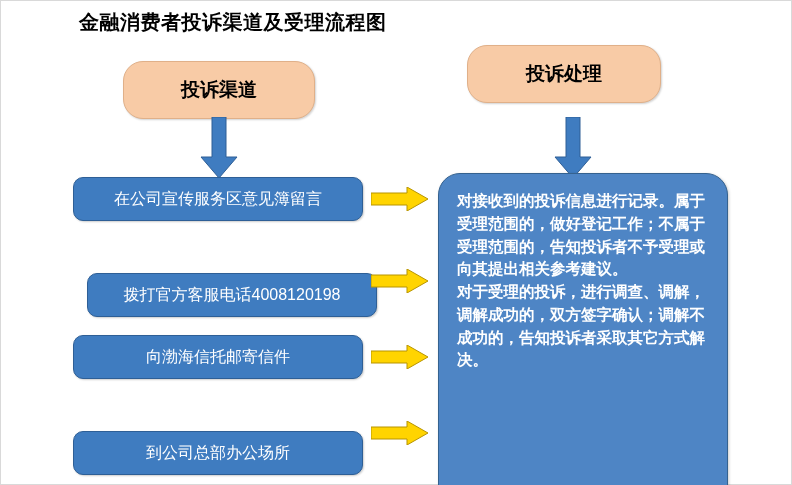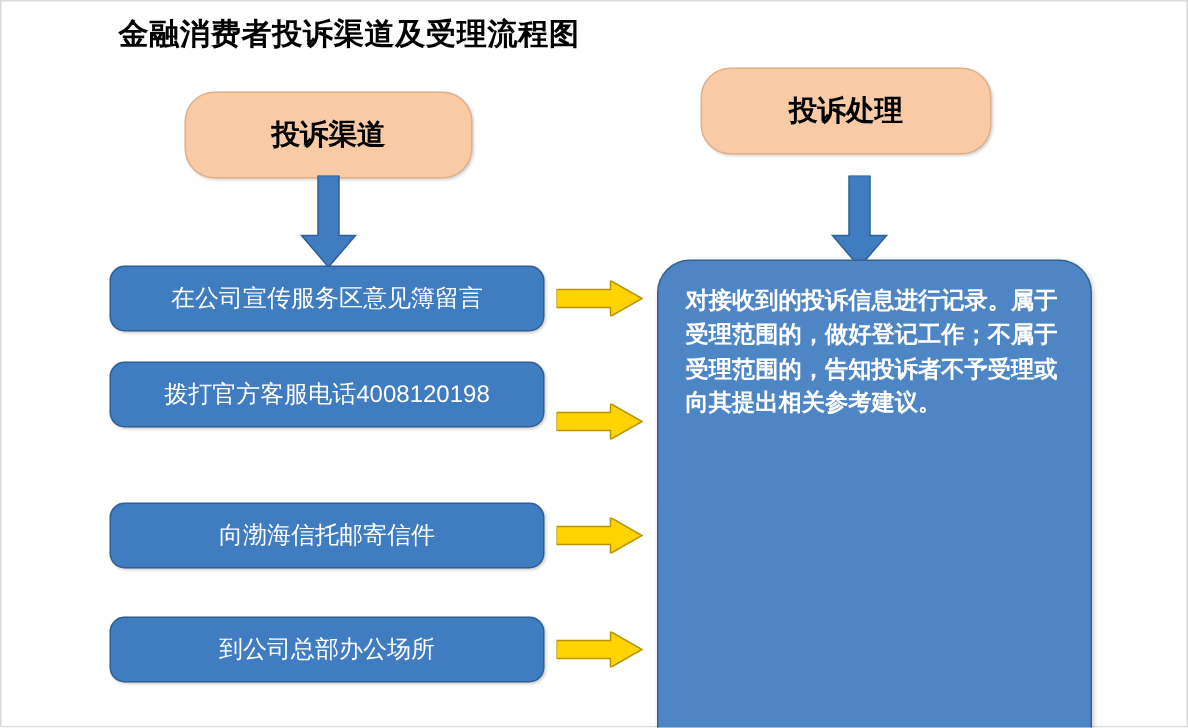--- a/index.html
+++ b/index.html
@@ -71,23 +71,23 @@
     box-sizing: border-box;
     display: flex;
     align-items: center;
     justify-content: center;
     color: #ffffff;
     font-size: 16px;
     font-weight: normal;
     box-shadow: 1px 1px 2px rgba(0,0,0,0.2);
   }
   #ch-0 { top: 176px; }
-  #ch-1 { top: 240px; }
+  #ch-1 { top: 272px; margin-left: 14px; }
   #ch-2 { top: 334px; }
-  #ch-3 { top: 410px; }
+  #ch-3 { top: 430px; }
 
   
   #panel {
     position: absolute;
     left: 437px;
     top: 172px;
     width: 290px;
     height: 352px;
     background: #4e85c5;
     border: 1px solid #35628f;
@@ -167,15 +167,16 @@
   </svg>
   <svg class="yellow-arrow" id="ya-2" viewBox="0 0 58 24">
     <polygon points="0,6 36,6 36,0 57,12 36,24 36,18 0,18" fill="#ffd400" stroke="#b79400" stroke-width="1"></polygon>
   </svg>
   <svg class="yellow-arrow" id="ya-3" viewBox="0 0 58 24">
     <polygon points="0,6 36,6 36,0 57,12 36,24 36,18 0,18" fill="#ffd400" stroke="#b79400" stroke-width="1"></polygon>
   </svg>
 
   <div id="panel">
     <p>对接收到的投诉信息进行记录。属于受理范围的，做好登记工作；不属于受理范围的，告知投诉者不予受理或向其提出相关参考建议。</p>
+    <p>对于受理的投诉，进行调查、调解，调解成功的，双方签字确认；调解不成功的，告知投诉者采取其它方式解决。</p>
   </div>
 
 </div>
 
 </body></html>

